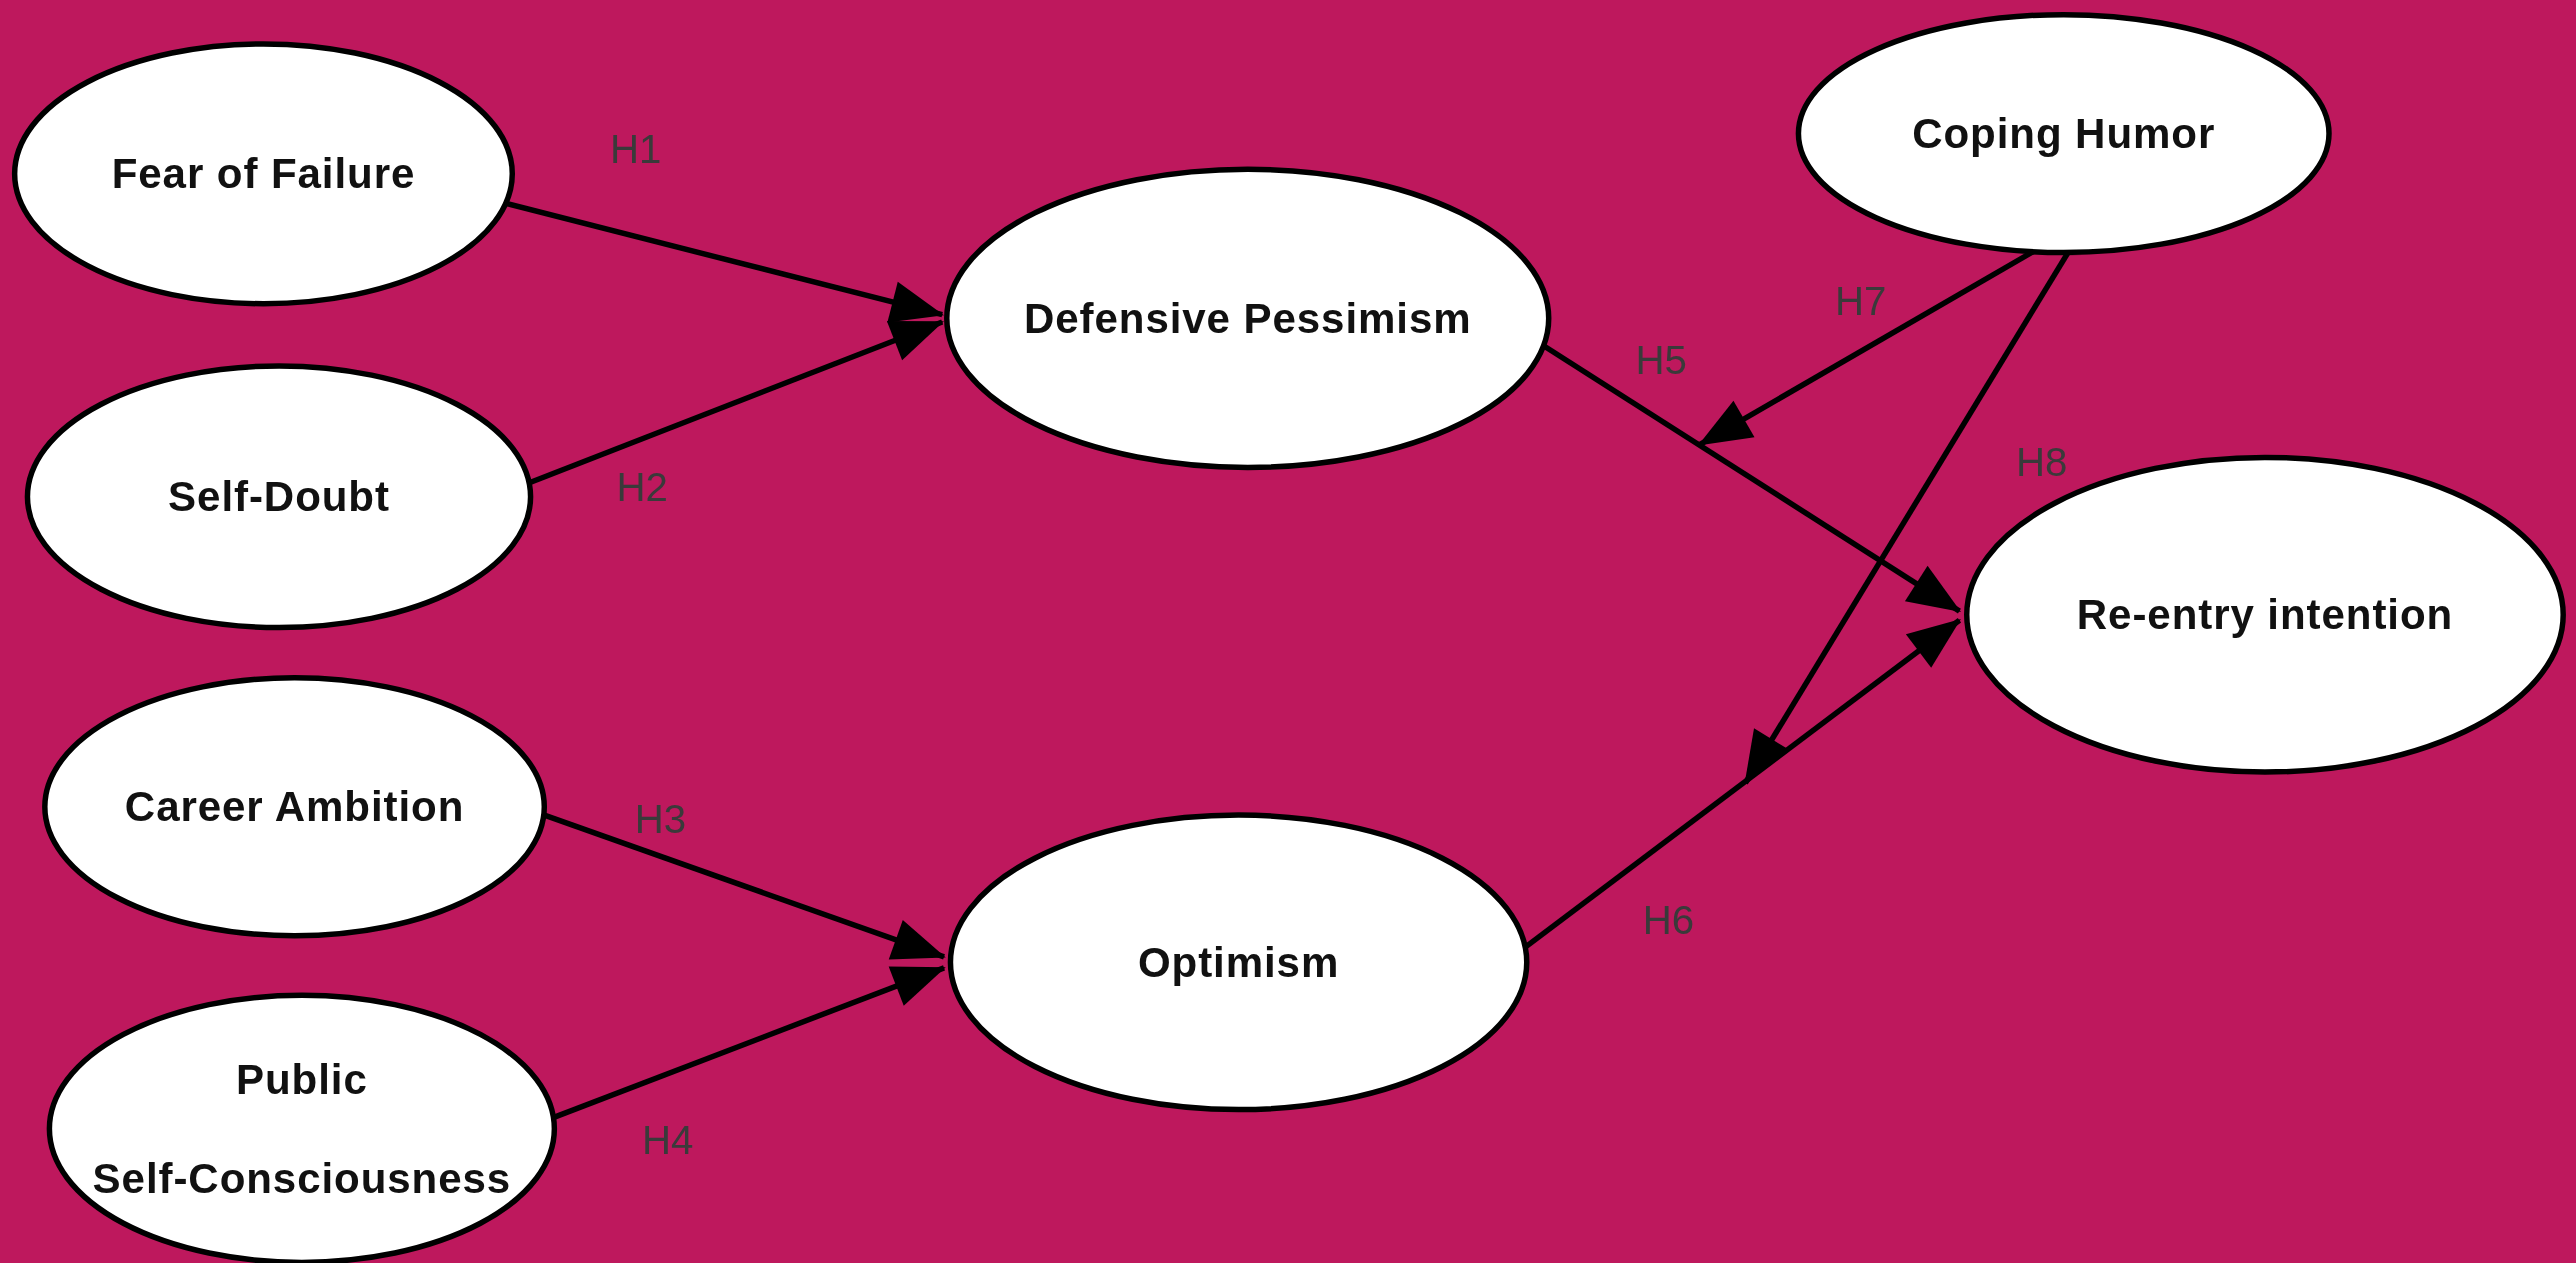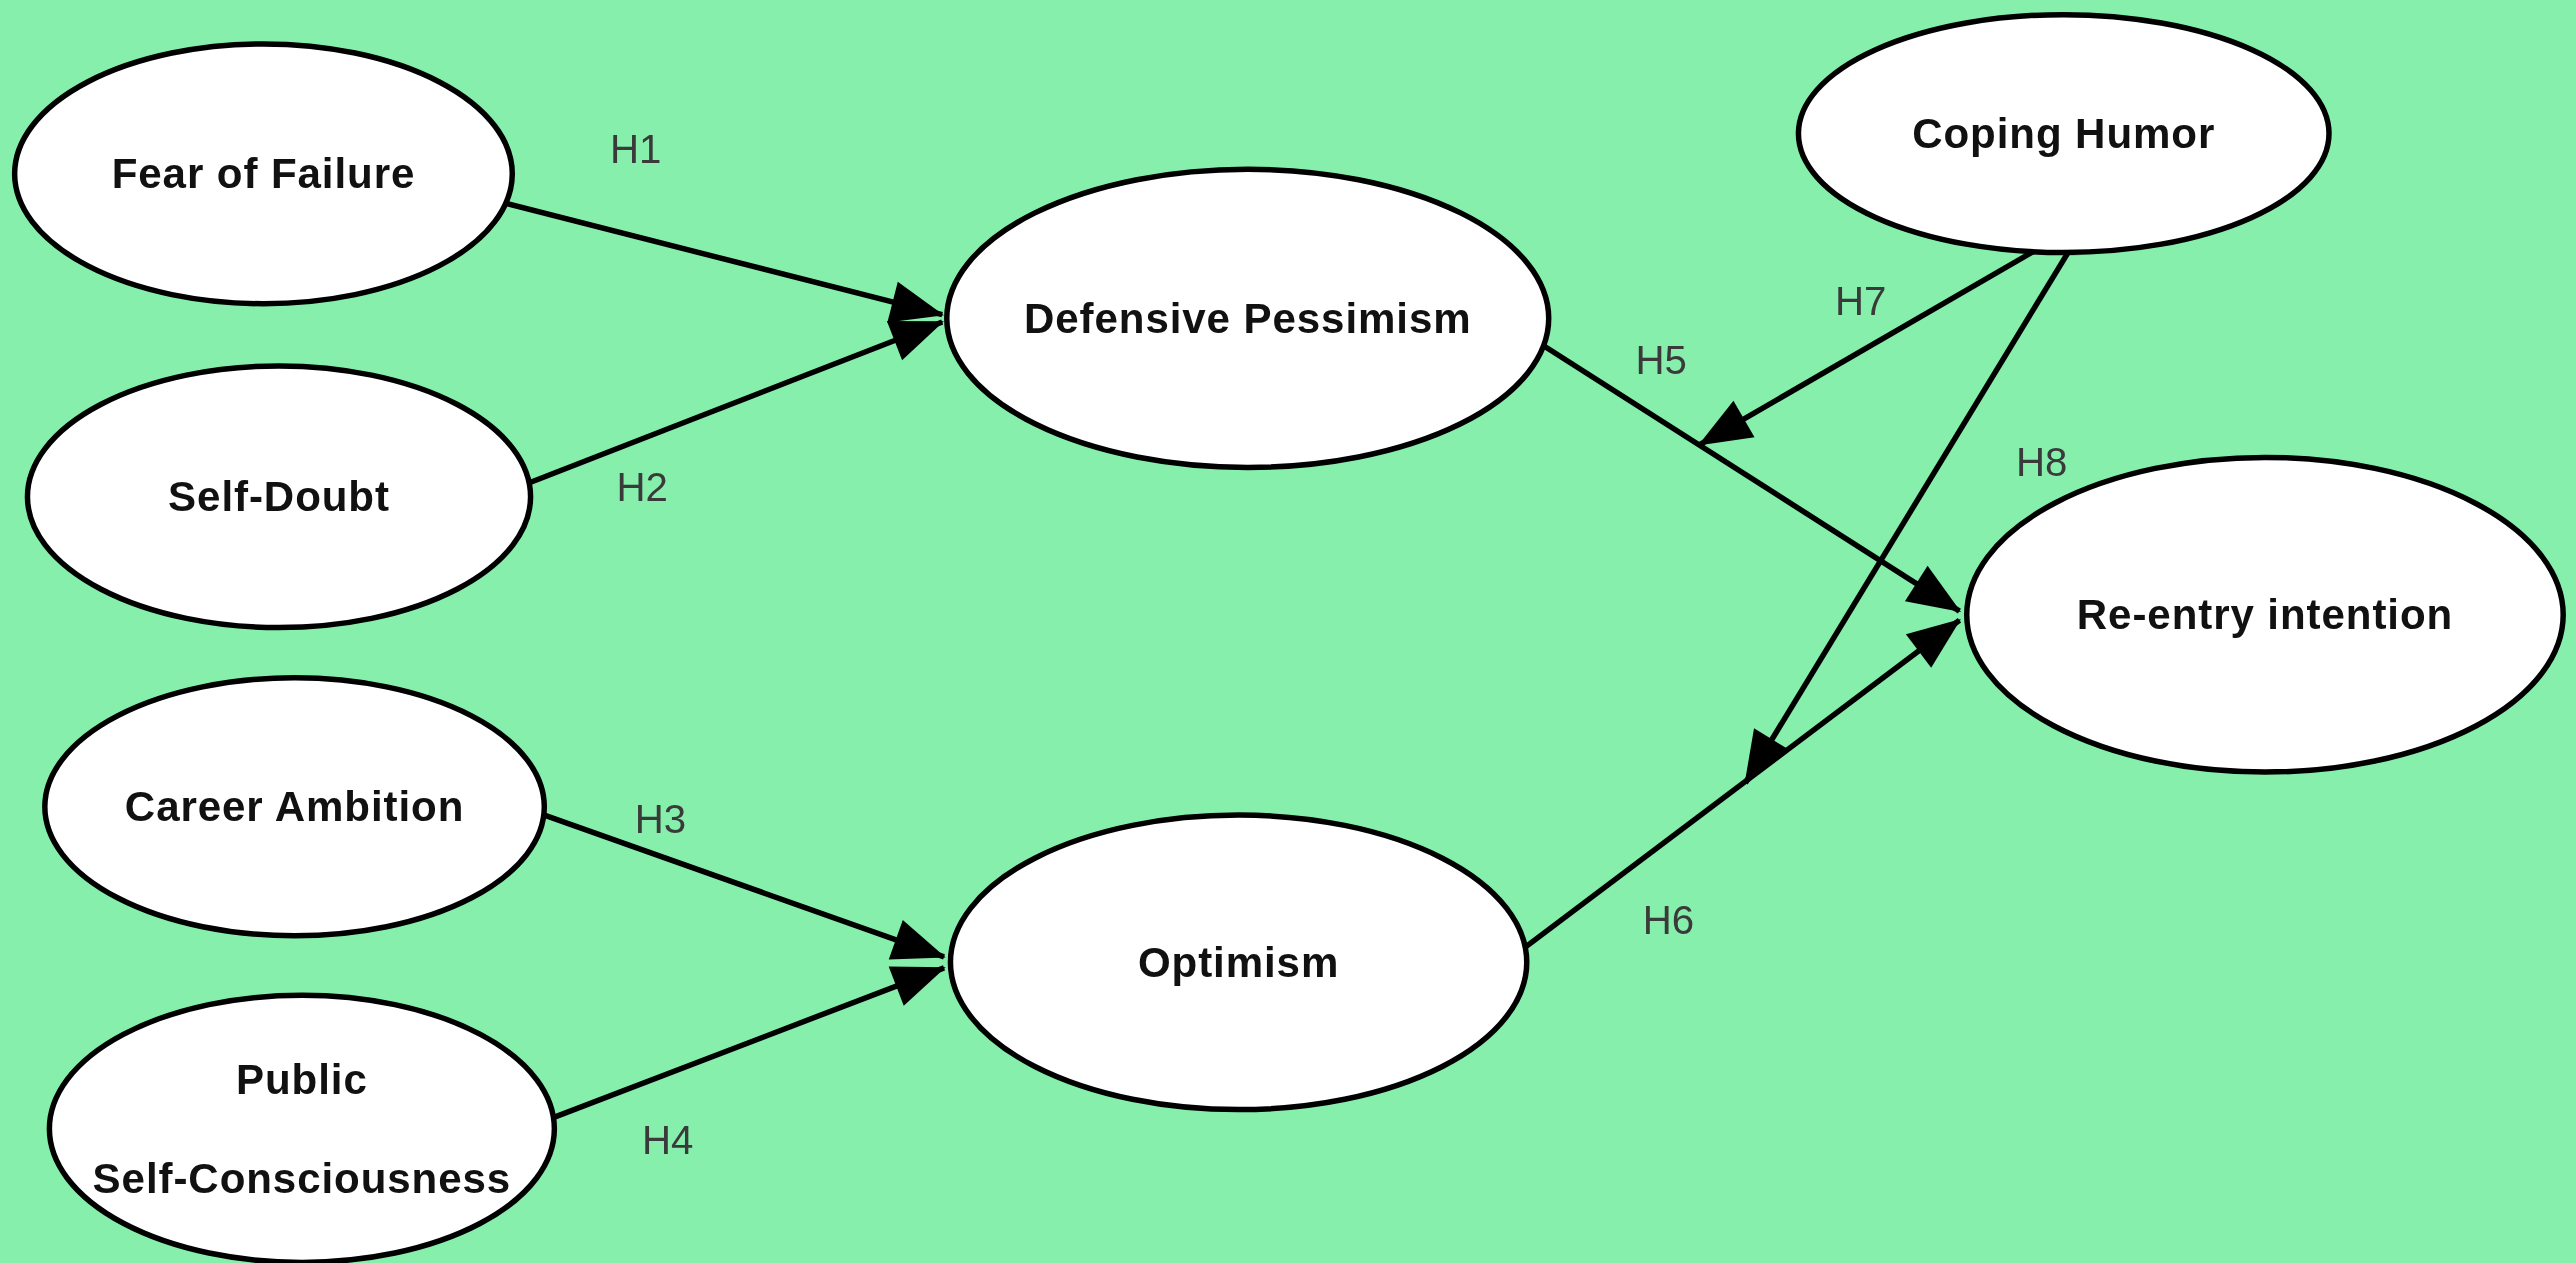--- a/index.html
+++ b/index.html
@@ -2,21 +2,21 @@
 <html style="font-size:14.6px"><head>
 <meta charset="utf-8">
 <style>
   html, body {
     margin: 0;
     padding: 0;
     background: #ffffff;
   }
   .stage {
     width: 100%;
-    background: #86efac;
+    background: #be185d;
   }
   svg { display: block; width: 100%; height: auto; }
   .node-ellipse {
     fill: #ffffff;
     stroke: #000000;
     stroke-width: 6;
   }
   .node-label {
     font-family: "Liberation Sans", sans-serif;
     font-weight: 700;

